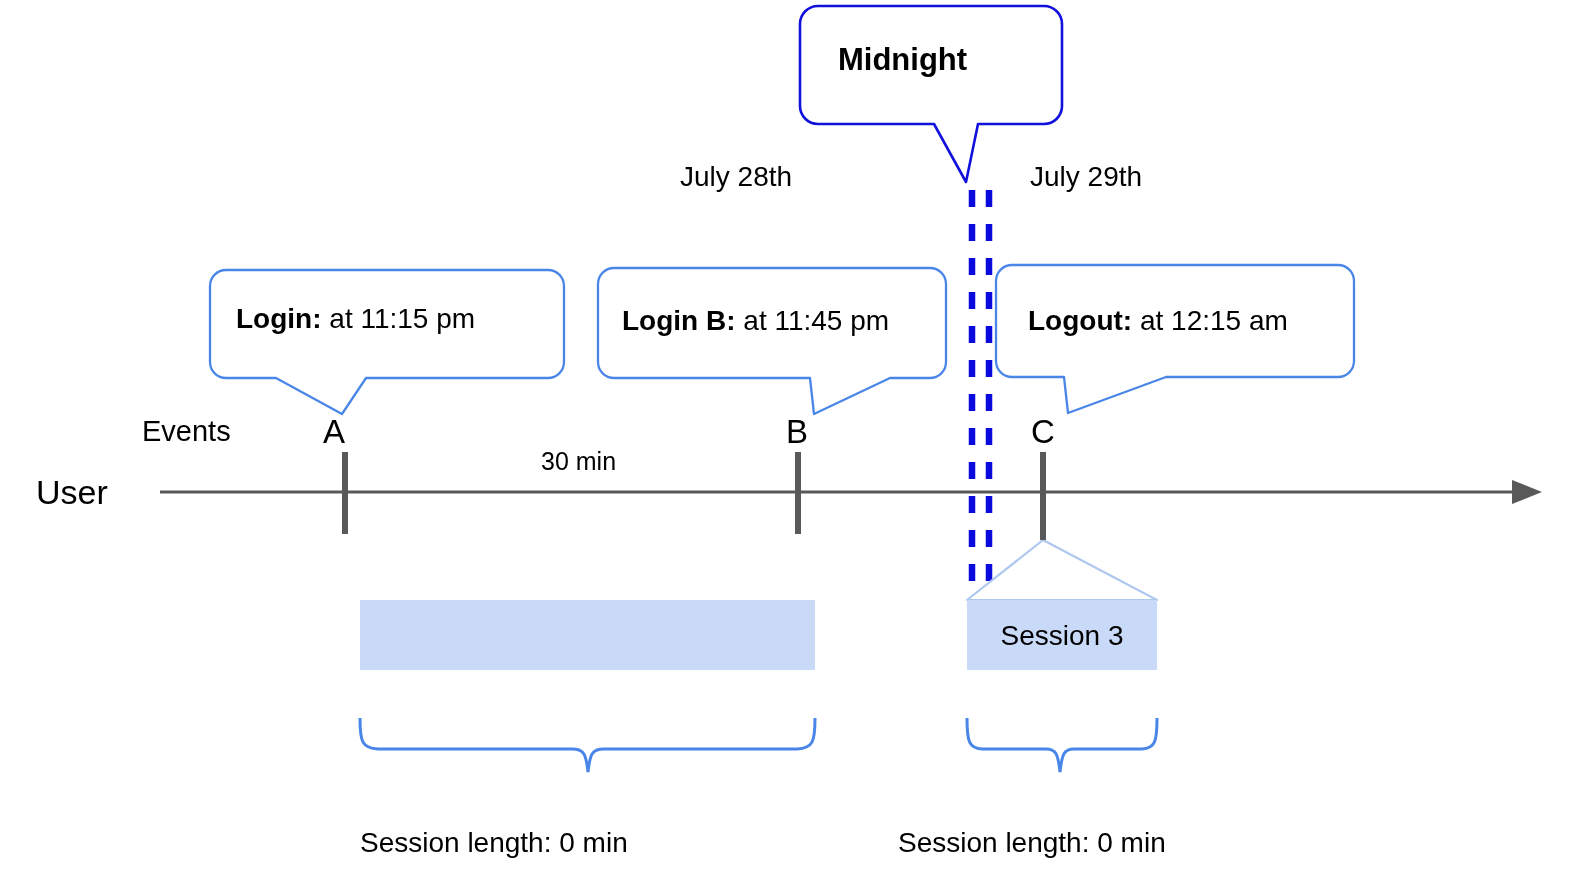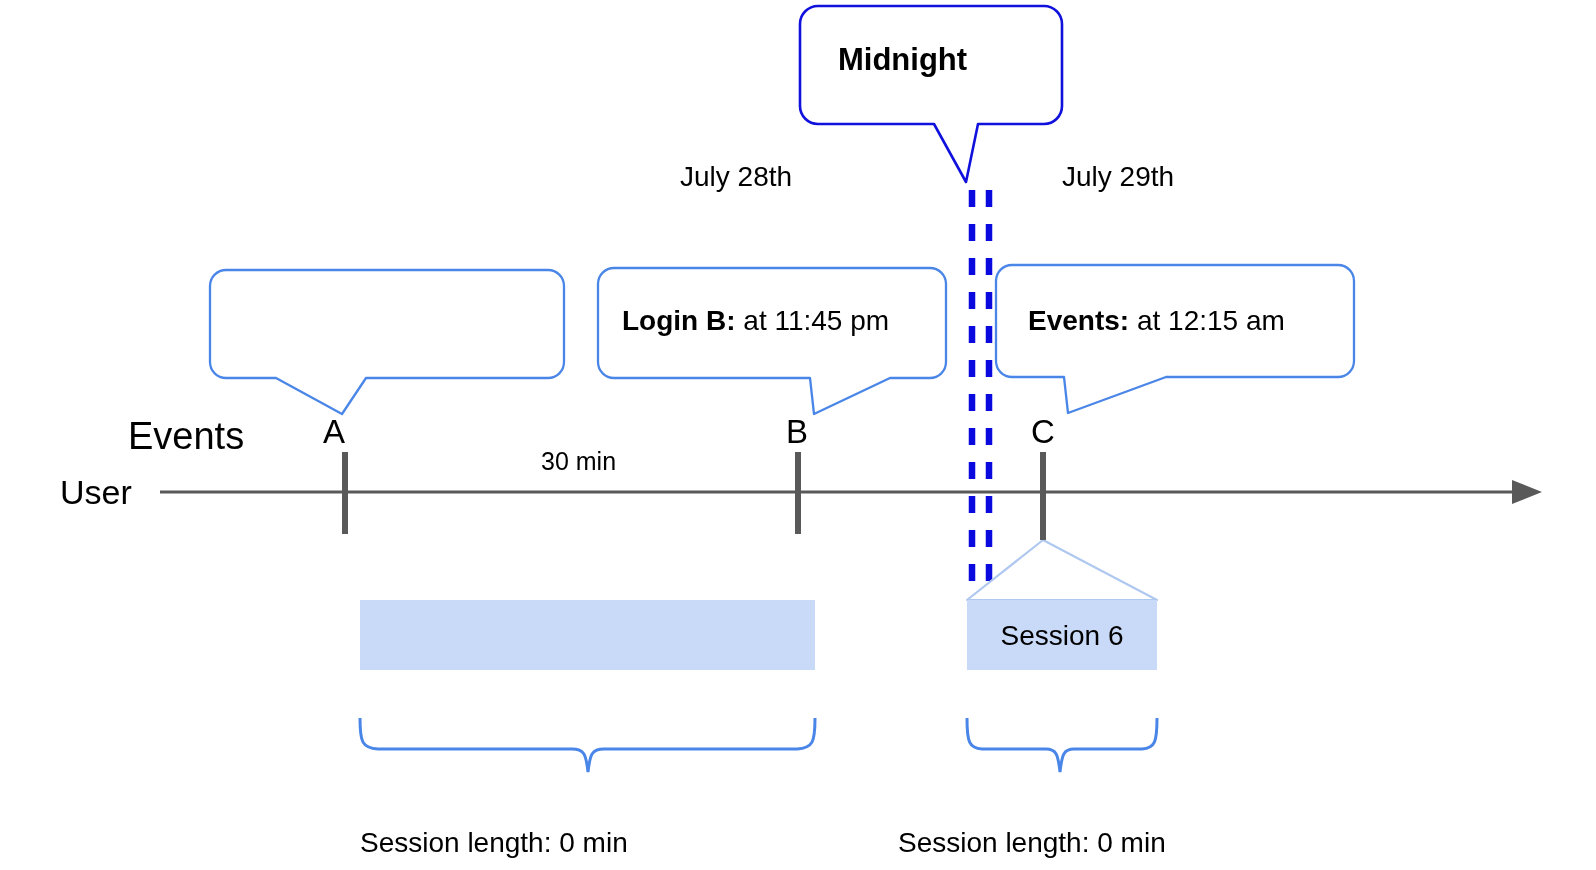--- a/index.html
+++ b/index.html
@@ -16,21 +16,21 @@
   .lbl{position:absolute;color:#000;white-space:nowrap;}
 
   .callout-text{font-size:28px;line-height:1;}
   .callout-text b{font-weight:bold;}
 
   .midnight-text{font-size:31px;font-weight:bold;}
 
   .date-text{font-size:28px;}
 
   .axis-name{font-size:34px;}
-  .events-name{font-size:38px;}
+  .events-name{font-size:29px;margin-left:14px;}
   .evt-letter{font-size:33px;}
   .dur-text{font-size:25px;}
   .session-text{font-size:28px;}
   .sesslen-text{font-size:28px;margin-top:29px;}
 </style>
 </head>
 <body>
 
 <div id="stage">
 
@@ -80,38 +80,41 @@
     <g fill="none" stroke="#4A86E8" stroke-width="3">
       <path d="M967,718 C967,742 969,748 982,749 L1046,749 C1056,749 1058,754 1060,772
                C1062,754 1064,749 1074,749 L1142,749 C1155,748 1157,742 1157,718"></path>
     </g>
 
   </svg>
 
   <div class="lbl midnight-text" style="left:838px;top:42px;">Midnight</div>
 
   <div class="lbl date-text" style="left:680px;top:161px;">July 28th</div>
-  <div class="lbl date-text" style="left:1030px;top:161px;margin-left:32px;">July 29th</div>
+  <div class="lbl date-text" style="left:1030px;top:161px;">July 29th</div>
 
+  <div class="lbl callout-text" style="left:236px;top:305px;">
+    <b>Login:</b><span> at 11:15 pm</span>
+  </div>
 
   <div class="lbl callout-text" style="left:622px;top:307px;">
     <b>Login B:</b><span> at 11:45 pm</span>
   </div>
 
   <div class="lbl callout-text" style="left:1028px;top:307px;">
-    <b>Events:</b><span> at 12:15 am</span>
+    <b>Logout:</b><span> at 12:15 am</span>
   </div>
 
   <div class="lbl events-name" style="left:128px;top:415px;">Events</div>
-  <div class="lbl axis-name" style="left:60px;top:473px;">User</div>
+  <div class="lbl axis-name" style="left:36px;top:473px;">User</div>
 
   <div class="lbl evt-letter" style="left:323px;top:413px;">A</div>
   <div class="lbl evt-letter" style="left:786px;top:413px;">B</div>
   <div class="lbl evt-letter" style="left:1031px;top:413px;">C</div>
 
   <div class="lbl dur-text" style="left:541px;top:447px;">30 min</div>
 
-  <div class="lbl session-text" style="left:967px;top:620px;width:190px;text-align:center;">Session 6</div>
+  <div class="lbl session-text" style="left:967px;top:620px;width:190px;text-align:center;">Session 3</div>
 
   <div class="lbl sesslen-text" style="left:360px;top:798px;">Session length: 0 min</div>
   <div class="lbl sesslen-text" style="left:898px;top:798px;">Session length: 0 min</div>
 
 </div>
 
 </body></html>

